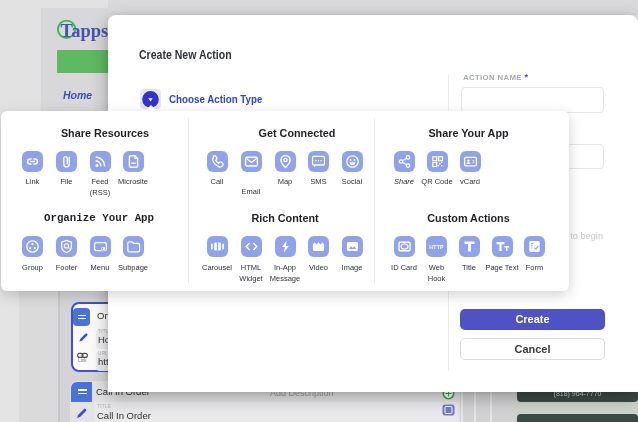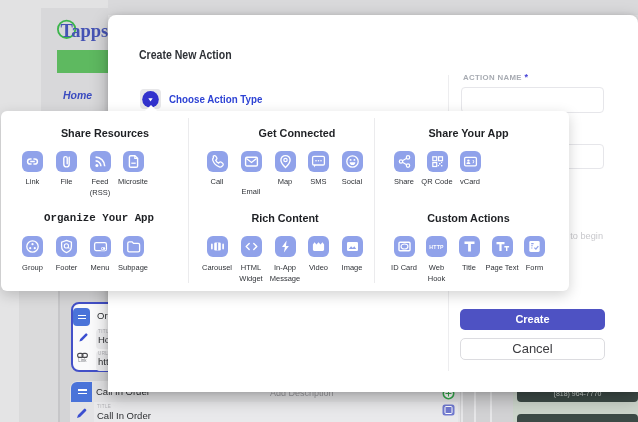--- a/index.html
+++ b/index.html
@@ -101,21 +101,21 @@
   <div class="abs" style="left:169px;top:93px;font-weight:bold;font-size:11.5px;color:#2e43d4;transform:scaleX(0.85);transform-origin:0 0;">Choose Action Type</div>
 
   <div class="abs" style="left:463px;top:72px;font-weight:bold;font-size:7.8px;color:#a7abb2;letter-spacing:.35px;">ACTION NAME <span style="color:#4441d6;font-size:9px;">*</span></div>
   <div class="abs" style="left:461px;top:87px;width:143px;height:26px;border:1px solid #e6e6ea;border-radius:4px;box-sizing:border-box;background:#fff;"></div>
   <div class="abs" style="left:461px;top:144px;width:143px;height:25px;border:1px solid #e6e6ea;border-radius:4px;box-sizing:border-box;background:#fff;"></div>
   <div class="abs" style="left:403px;top:231px;width:200px;text-align:right;font-size:9.2px;color:#c8c8cc;">Choose an Action Type to begin</div>
 
   <div class="abs" style="left:460px;top:309px;width:145px;height:21px;background:#4e52c3;border-radius:5px;"></div>
   <div class="abs" style="left:460px;top:309px;width:145px;height:21px;line-height:21px;text-align:center;font-weight:bold;font-size:11px;color:#fff;">Create</div>
   <div class="abs" style="left:460px;top:338px;width:145px;height:22px;background:#fff;border:1px solid #dcdce0;border-radius:5px;box-sizing:border-box;"></div>
-  <div class="abs" style="left:460px;top:338px;width:145px;height:22px;line-height:22px;text-align:center;font-size:13px;color:#3c3c40;">Cancel</div>
+  <div class="abs" style="left:460px;top:338px;width:145px;height:22px;line-height:22px;text-align:center;font-size:11px;color:#3c3c40;font-weight:bold;">Cancel</div>
 
   <div class="abs" style="left:1px;top:110.5px;width:568px;height:180px;background:#fff;border-radius:6px;box-shadow:0 4px 14px rgba(0,0,0,.18);"></div>
   <div class="abs" style="left:144.5px;top:104.5px;width:0;height:0;border-left:6px solid transparent;border-right:6px solid transparent;border-bottom:6.5px solid #fff;"></div>
   <div class="abs" style="left:188px;top:118px;width:1px;height:165px;background:#ebebed;"></div>
   <div class="abs" style="left:374px;top:118px;width:1px;height:165px;background:#ebebed;"></div>
 
   <div class="sect" style="left:105px;top:127px;">Share Resources</div>
   <div class="sect" style="left:285px;top:127px;margin-left:12px;">Get Connected</div>
   <div class="sect" style="left:468.5px;top:127px;">Share Your App</div>
   <div class="sect" style="left:99px;top:212px;font-family:Liberation Mono, monospace;">Organize Your App</div>
@@ -191,21 +191,21 @@
   </svg>
   <div class="lbl" style="left:327px;top:176px;">Social</div>
 
   <svg class="ic" style="left:393.5px;top:150.5px;" viewBox="0 0 21 21">
     <rect width="21" height="21" rx="6" fill="#90a2ea"></rect>
     <path d="M7.2 10.5 l6.7-3.9 M7.2 10.5 l6.7 3.9" stroke="#fff" stroke-width="1.2"></path>
     <circle cx="7" cy="10.5" r="1.7" fill="#90a2ea" stroke="#fff" stroke-width="1.2"></circle>
     <circle cx="14" cy="6.4" r="1.7" fill="#90a2ea" stroke="#fff" stroke-width="1.2"></circle>
     <circle cx="14" cy="14.6" r="1.7" fill="#90a2ea" stroke="#fff" stroke-width="1.2"></circle>
   </svg>
-  <div class="lbl" style="left:379px;top:176px;">Share</div>
+  <div class="lbl" style="left:379px;top:176px;font-style:italic;">Share</div>
 
   <svg class="ic" style="left:426.5px;top:150.5px;" viewBox="0 0 21 21">
     <rect width="21" height="21" rx="6" fill="#90a2ea"></rect>
     <rect x="5.8" y="5.8" width="3.9" height="3.9" fill="none" stroke="#fff" stroke-width="1.2"></rect>
     <rect x="11.6" y="5.8" width="3.9" height="3.9" fill="none" stroke="#fff" stroke-width="1.2"></rect>
     <rect x="5.8" y="11.6" width="3.9" height="3.9" fill="none" stroke="#fff" stroke-width="1.2"></rect>
     <rect x="12" y="12" width="1.5" height="1.5" fill="#fff"></rect>
     <rect x="14" y="14" width="1.4" height="1.4" fill="#fff"></rect>
     <rect x="14" y="10.8" width="1.2" height="1.2" fill="#fff"></rect>
     <rect x="10.8" y="14" width="1.2" height="1.2" fill="#fff"></rect>

